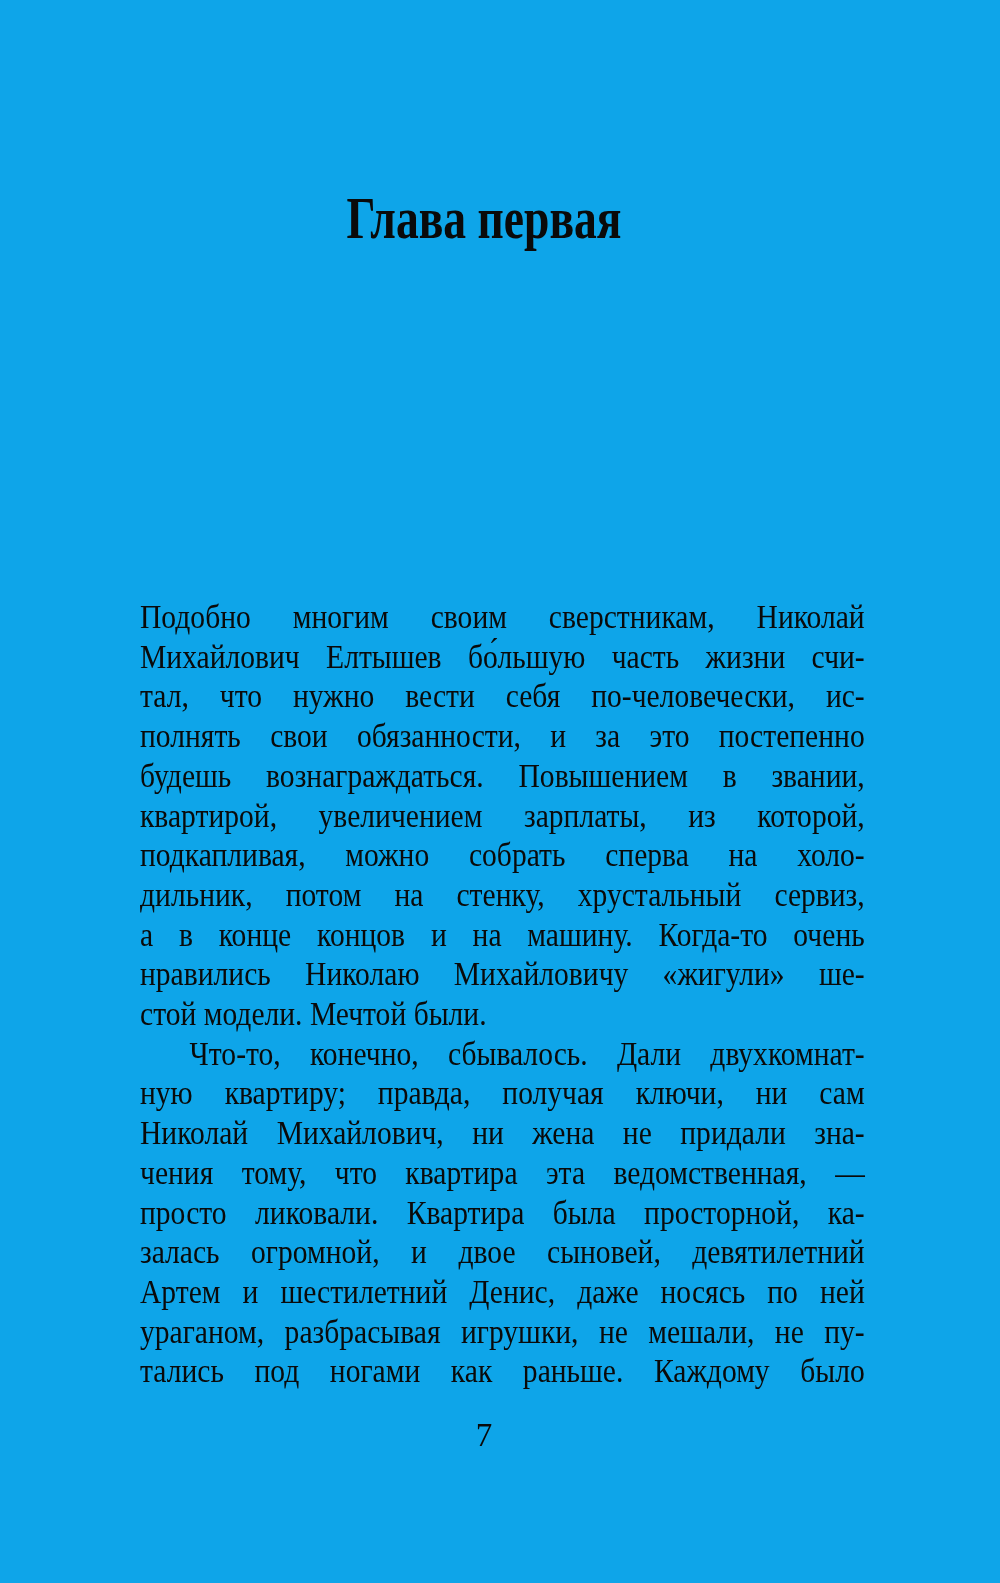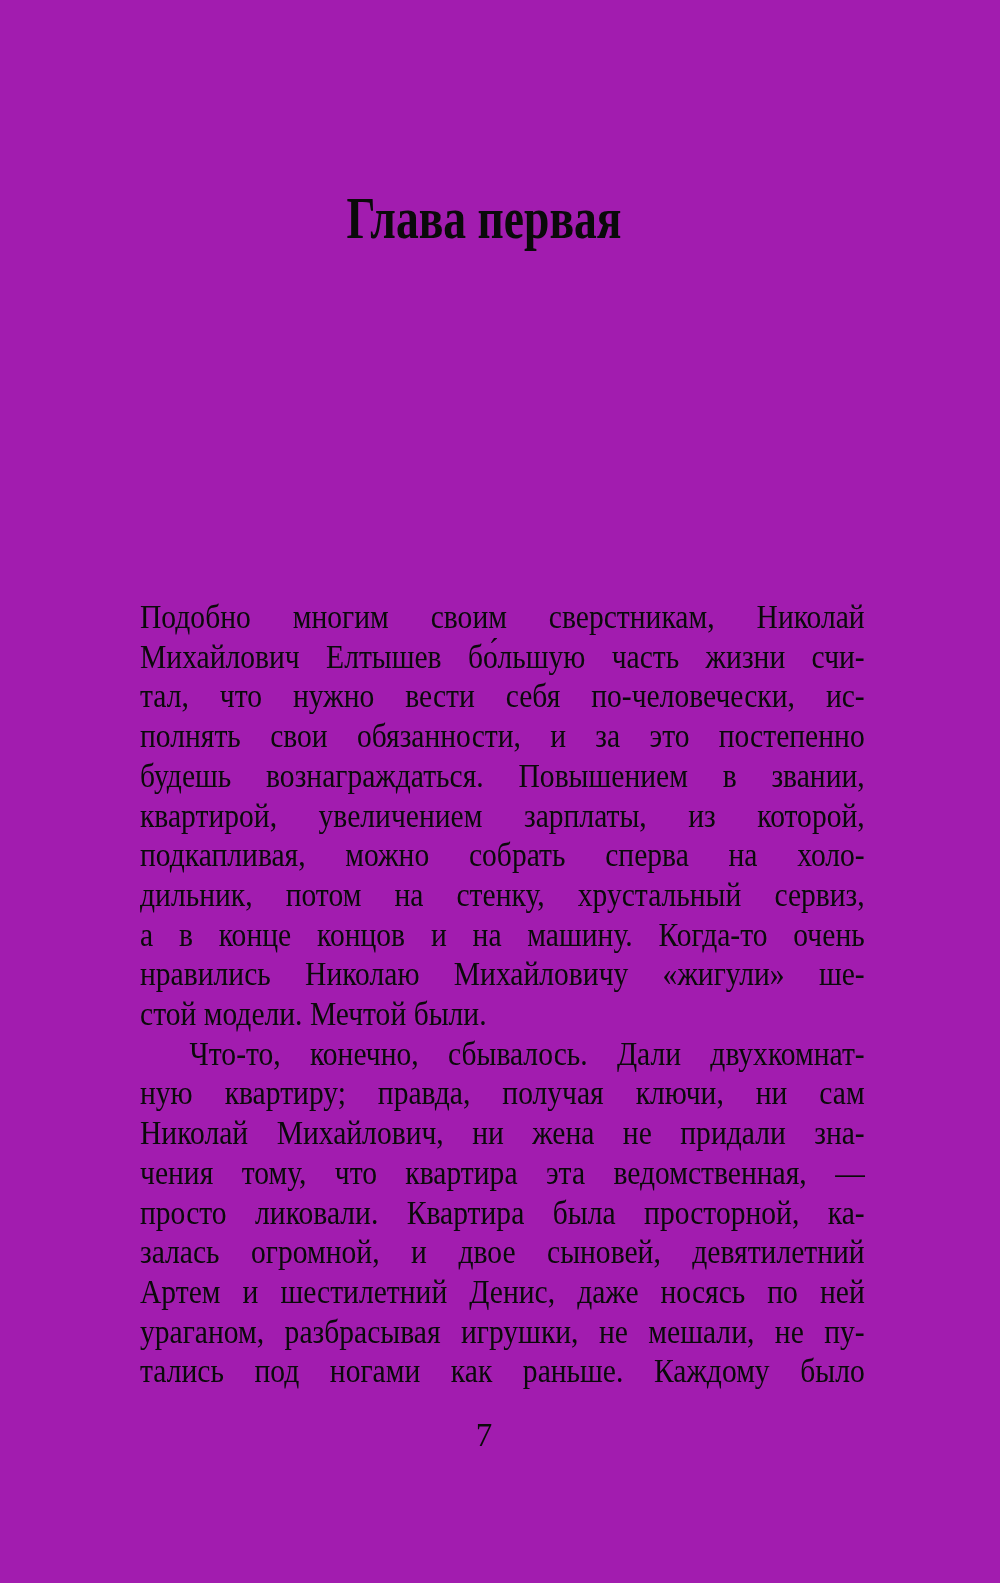--- a/index.html
+++ b/index.html
@@ -1,20 +1,20 @@
 <!DOCTYPE html>
 <html><head>
 <meta charset="utf-8">
 <style>
   html, body { margin: 0; padding: 0; }
   .page {
     position: relative;
     width: 1000px;
     height: 1583px;
-    background: #a21caf;
+    background: #0ea5e9;
     color: #0a0a0a;
     font-family: "Liberation Serif", serif;
     overflow: hidden;
   }
   .chapter-title-wrap {
     position: absolute;
     top: 188px;
     left: 124px;
     width: 720px;
     text-align: center;

